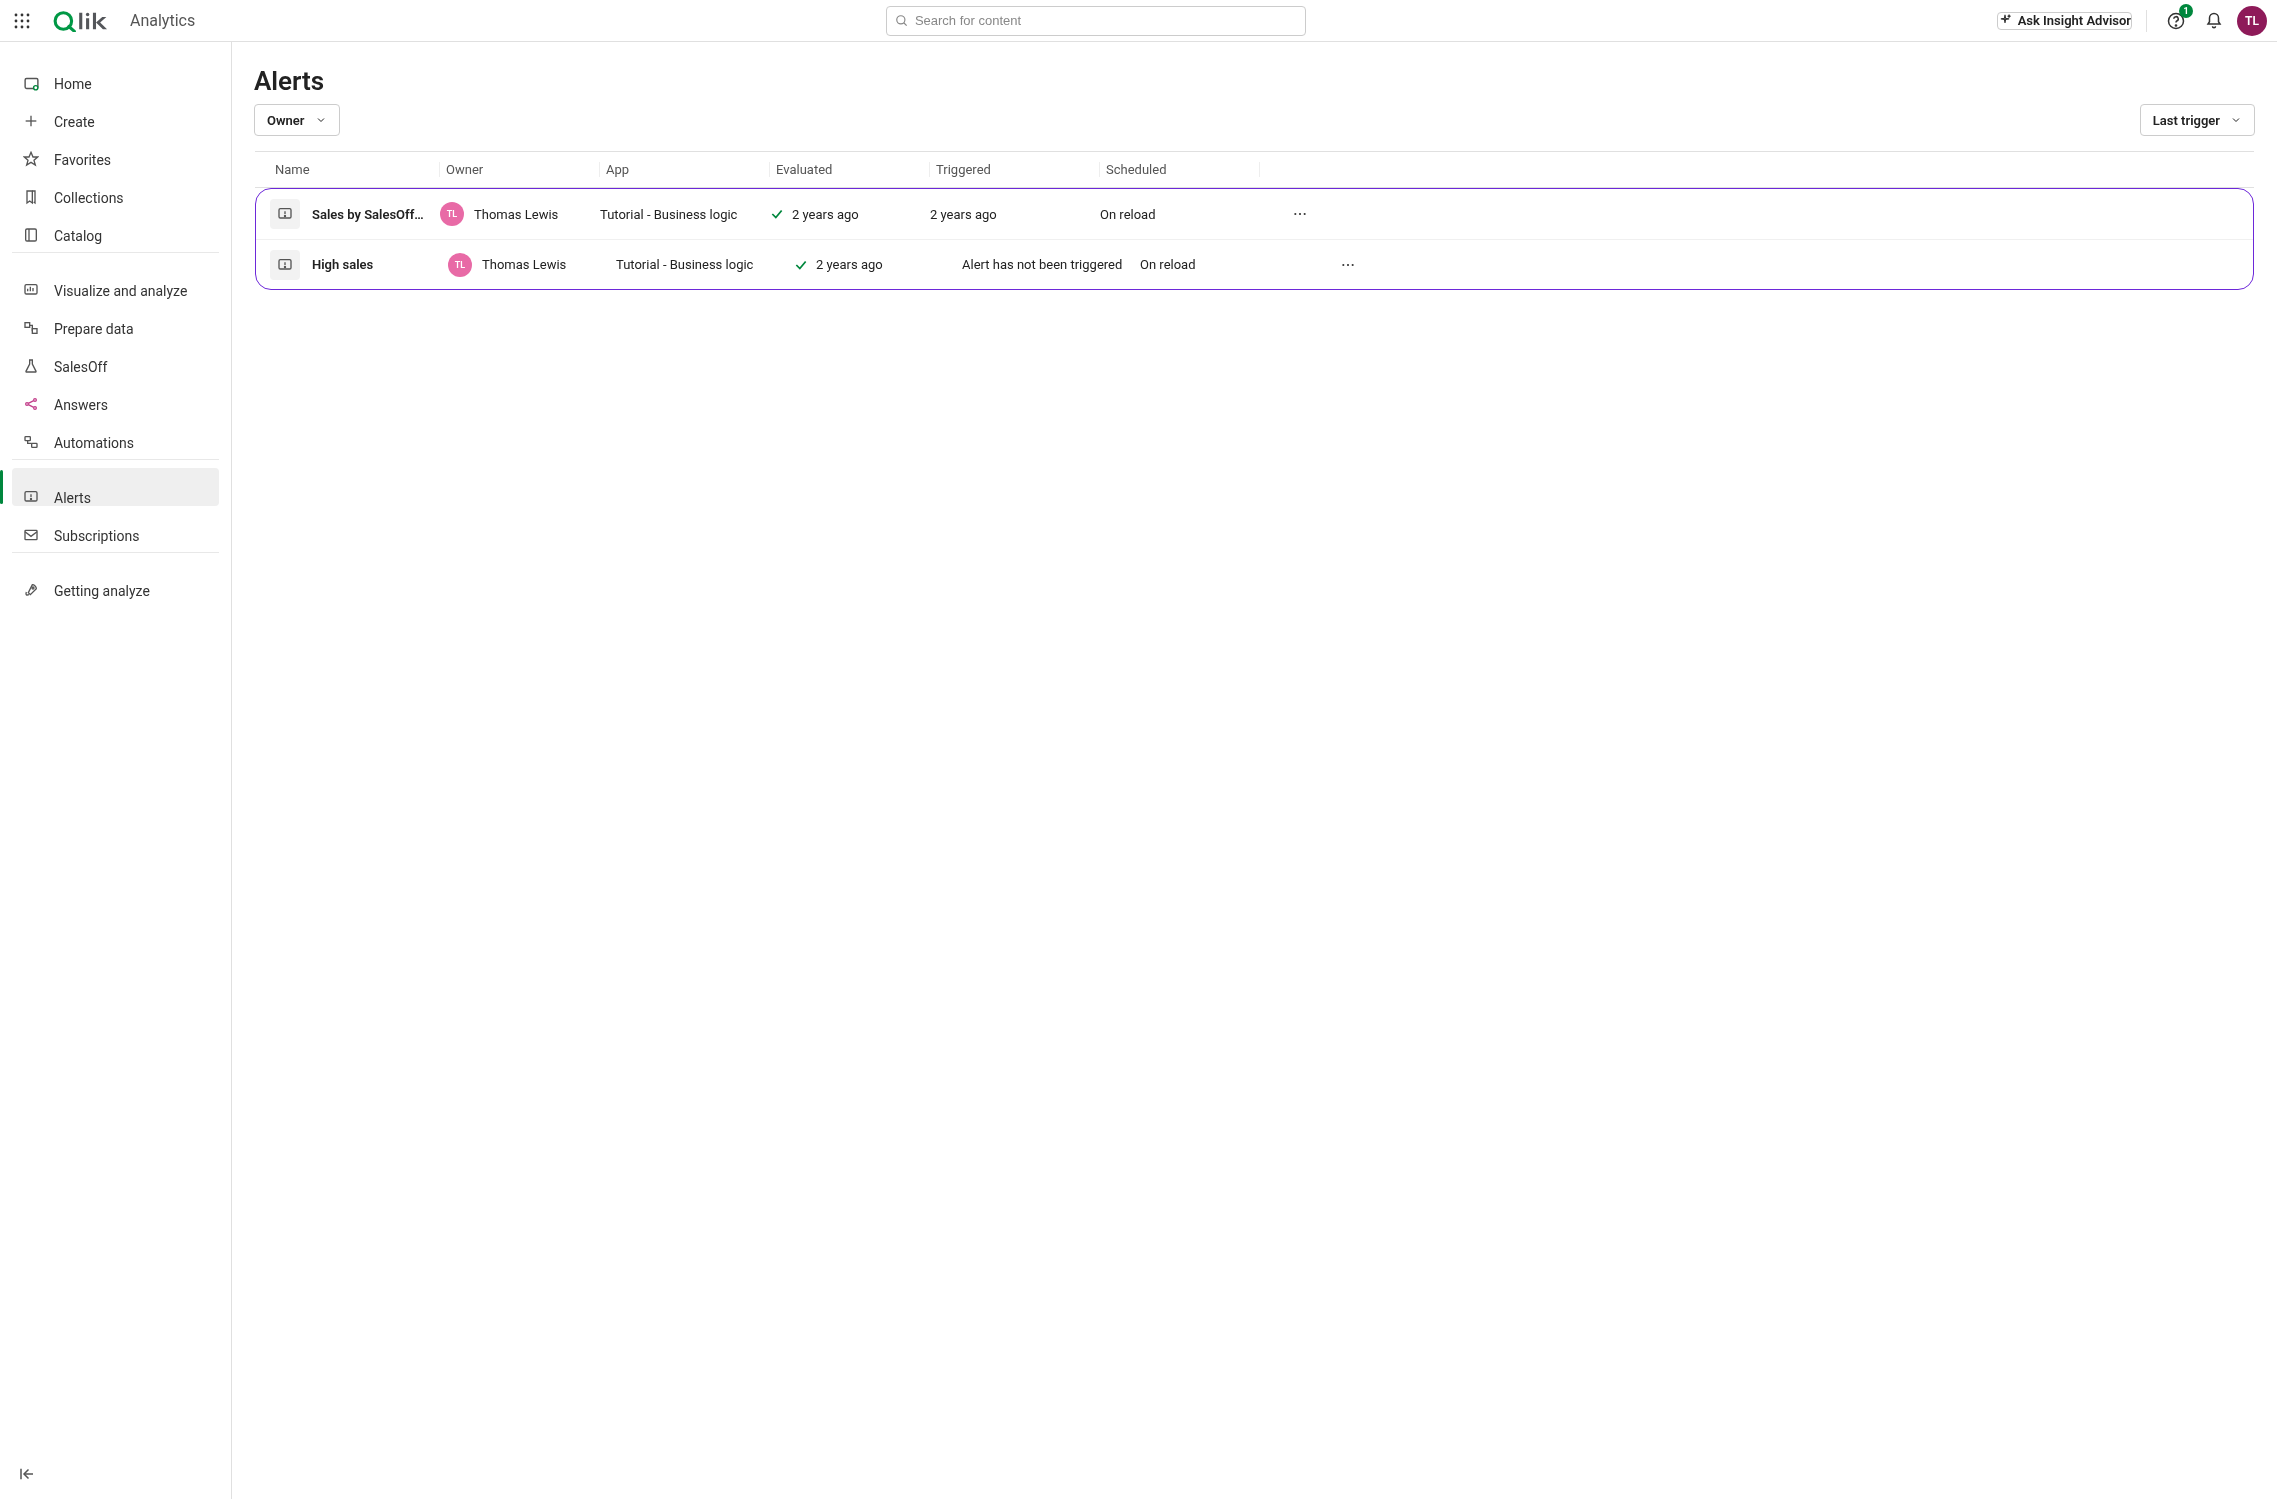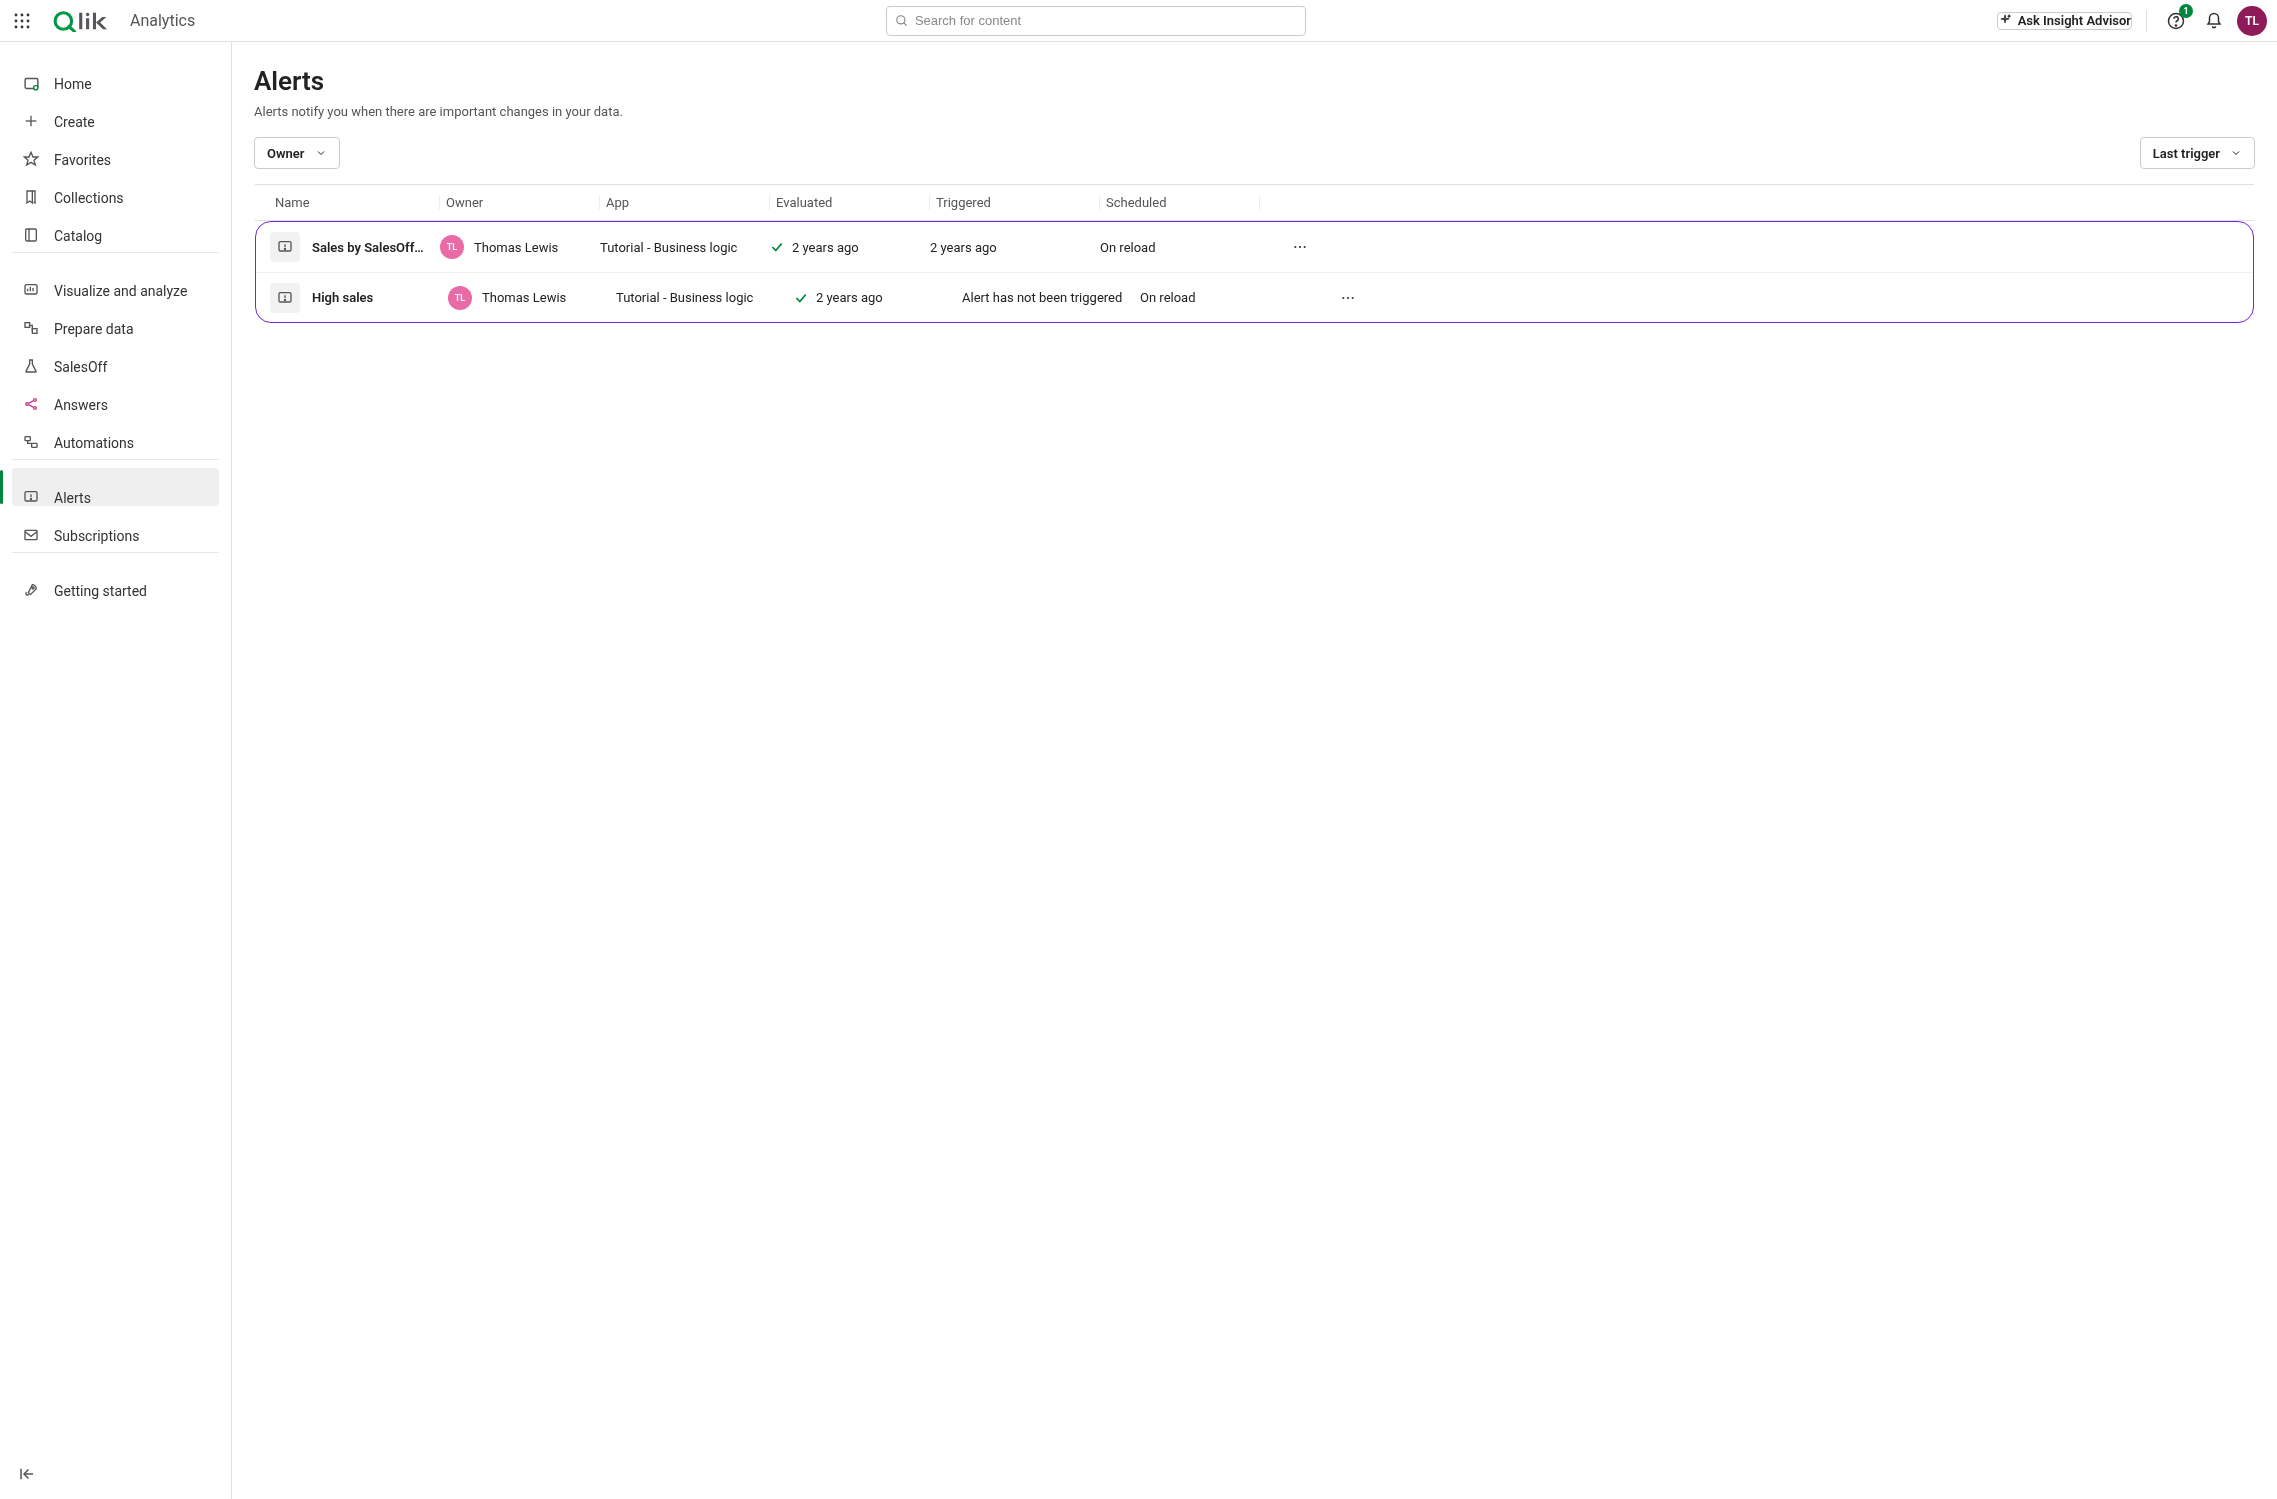--- a/index.html
+++ b/index.html
@@ -333,35 +333,34 @@
     </div>
     <div class="nav-sep"></div>
     <div class="nav-group">
       <div class="nav-item">
         <span class="nav-icon">
             <svg width="16" height="16" viewBox="0 0 24 24" fill="none" stroke="currentColor" stroke-width="2">
               <path d="M5 15 c-1 3 0 4 0 4 s1 1 4 0 M14 4 c3 0 6 3 6 6 l-9 9 -3 -3 Z"></path>
               <circle cx="15" cy="9" r="1.5"></circle>
             </svg>
           </span>
-        <span>Getting started</span>
+        <span>Getting analyze</span>
       </div>
     </div>
     <div class="collapse-btn">
       <svg width="18" height="18" viewBox="0 0 24 24" fill="none" stroke="currentColor" stroke-width="2">
           <line x1="4" y1="5" x2="4" y2="19"></line>
           <polyline points="14,6 8,12 14,18"></polyline>
           <line x1="8" y1="12" x2="20" y2="12"></line>
         </svg>
     </div>
   </div>
 
   <div class="content">
     <div class="page-title">Alerts</div>
-    <div class="page-desc">Alerts notify you when there are important changes in your data.</div>
 
     <div class="toolbar-row">
       <div class="dropdown-btn">
         <span>Owner</span>
         <svg width="12" height="12" viewBox="0 0 24 24" fill="none" stroke="currentColor" stroke-width="2">
             <polyline points="6,9 12,15 18,9"></polyline>
           </svg>
       </div>
       <div class="dropdown-btn">
         <span>Last trigger</span>

